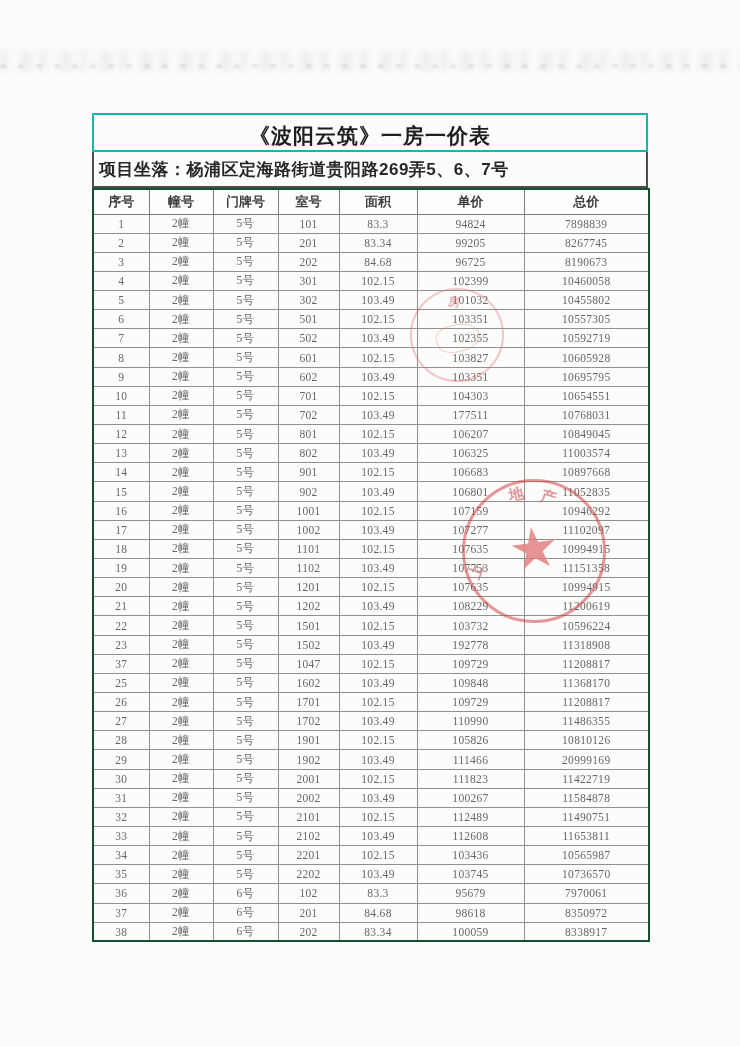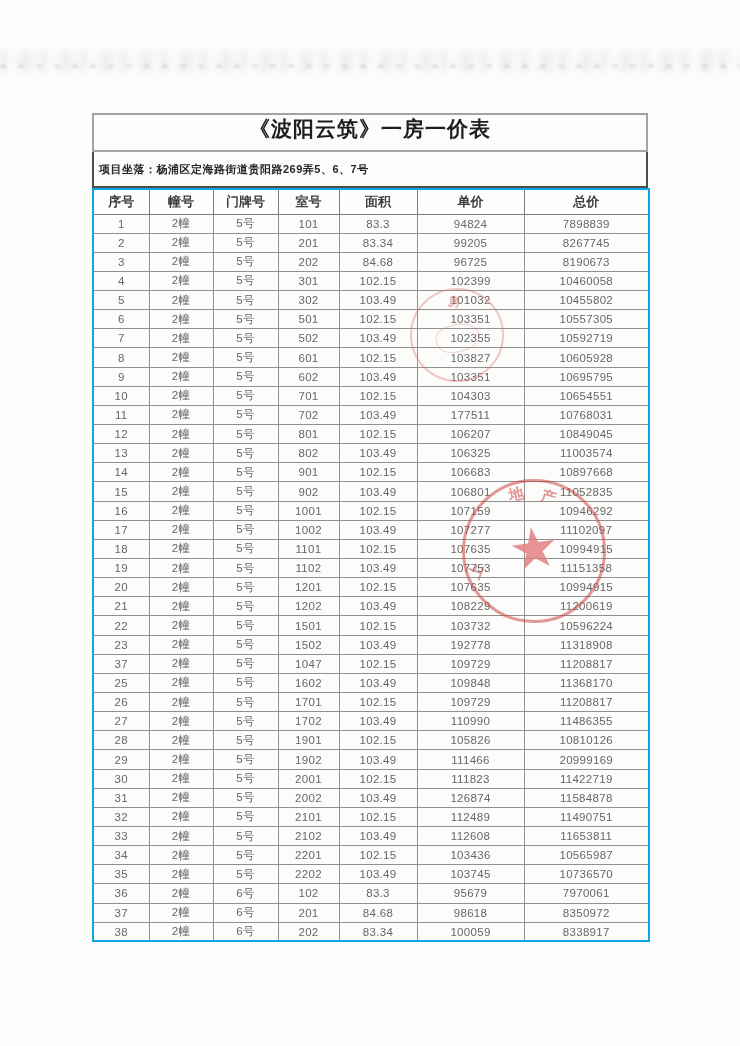--- a/index.html
+++ b/index.html
@@ -39,51 +39,52 @@
 
   .sheet {
     position: absolute;
     left: 92px;
     top: 113px;
     width: 556px;
     color: #3a3a3a;
   }
   .title-row {
     box-sizing: border-box;
-    border: 2px solid #a3a3a3;
+    border: 2px solid #14b8a6;
     height: 39px;
     display: flex;
-    align-items: flex-start;
+    align-items: flex-end;
     justify-content: center;
   }
   .title-row h1 {
     margin: 0;
     font-size: 21px;
     font-weight: 700;
     letter-spacing: 1px;
     color: #1e1e1e;
   }
   .location-row {
     box-sizing: border-box;
     border: 2px solid #4d4d4d;
     border-top: none;
     height: 36px;
     display: flex;
     align-items: center;
     padding-left: 5px;
-    font-size: 11px;
+    font-size: 17px;
     font-weight: 700;
     color: #272727;
     letter-spacing: .5px;
   }
   table.price-table {
     width: 556px;
     border-collapse: collapse;
     table-layout: fixed;
-    border: 2px solid #0ea5e9;
+    border: 2px solid #14532d;
+    font-family: Liberation Serif, serif;
   }
   table.price-table th {
     box-sizing: border-box;
     border: 1px solid #7d7d7d;
     height: 25px;
     font-size: 13px;
     font-weight: 600;
     color: #3c3c3c;
     text-align: center;
     padding: 0;
@@ -456,21 +457,21 @@
             <td>102.15</td>
             <td>111823</td>
             <td>11422719</td>
           </tr>
           <tr>
             <td>31</td>
             <td>2幢</td>
             <td>5号</td>
             <td>2002</td>
             <td>103.49</td>
-            <td>126874</td>
+            <td>100267</td>
             <td>11584878</td>
           </tr>
           <tr>
             <td>32</td>
             <td>2幢</td>
             <td>5号</td>
             <td>2101</td>
             <td>102.15</td>
             <td>112489</td>
             <td>11490751</td>

